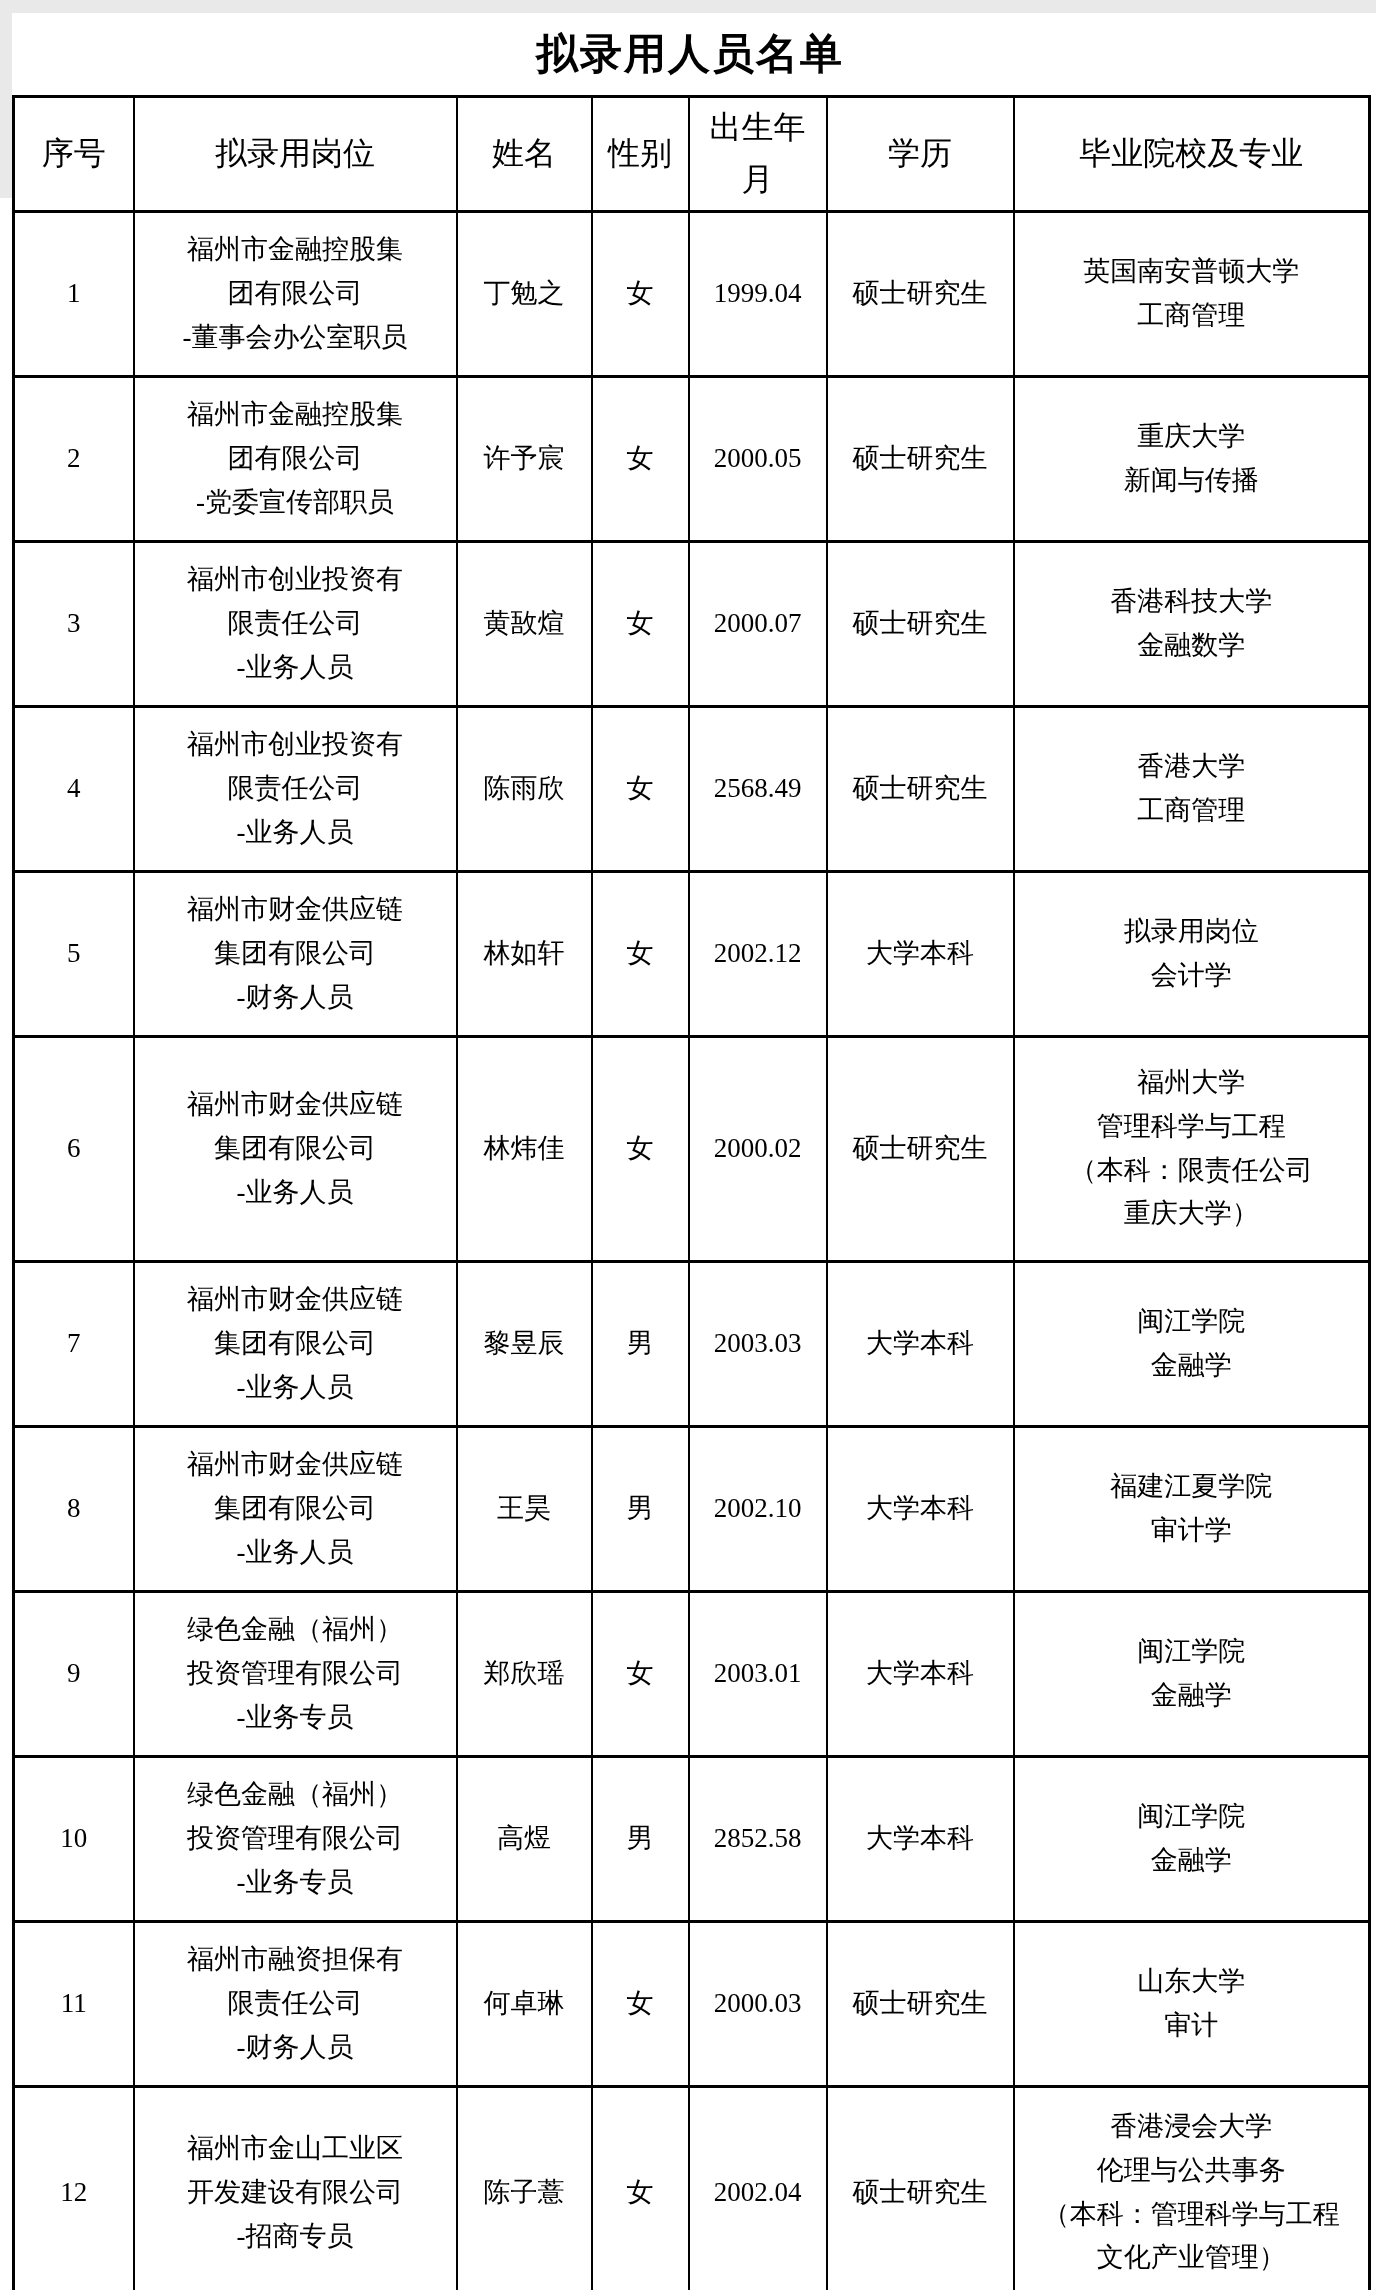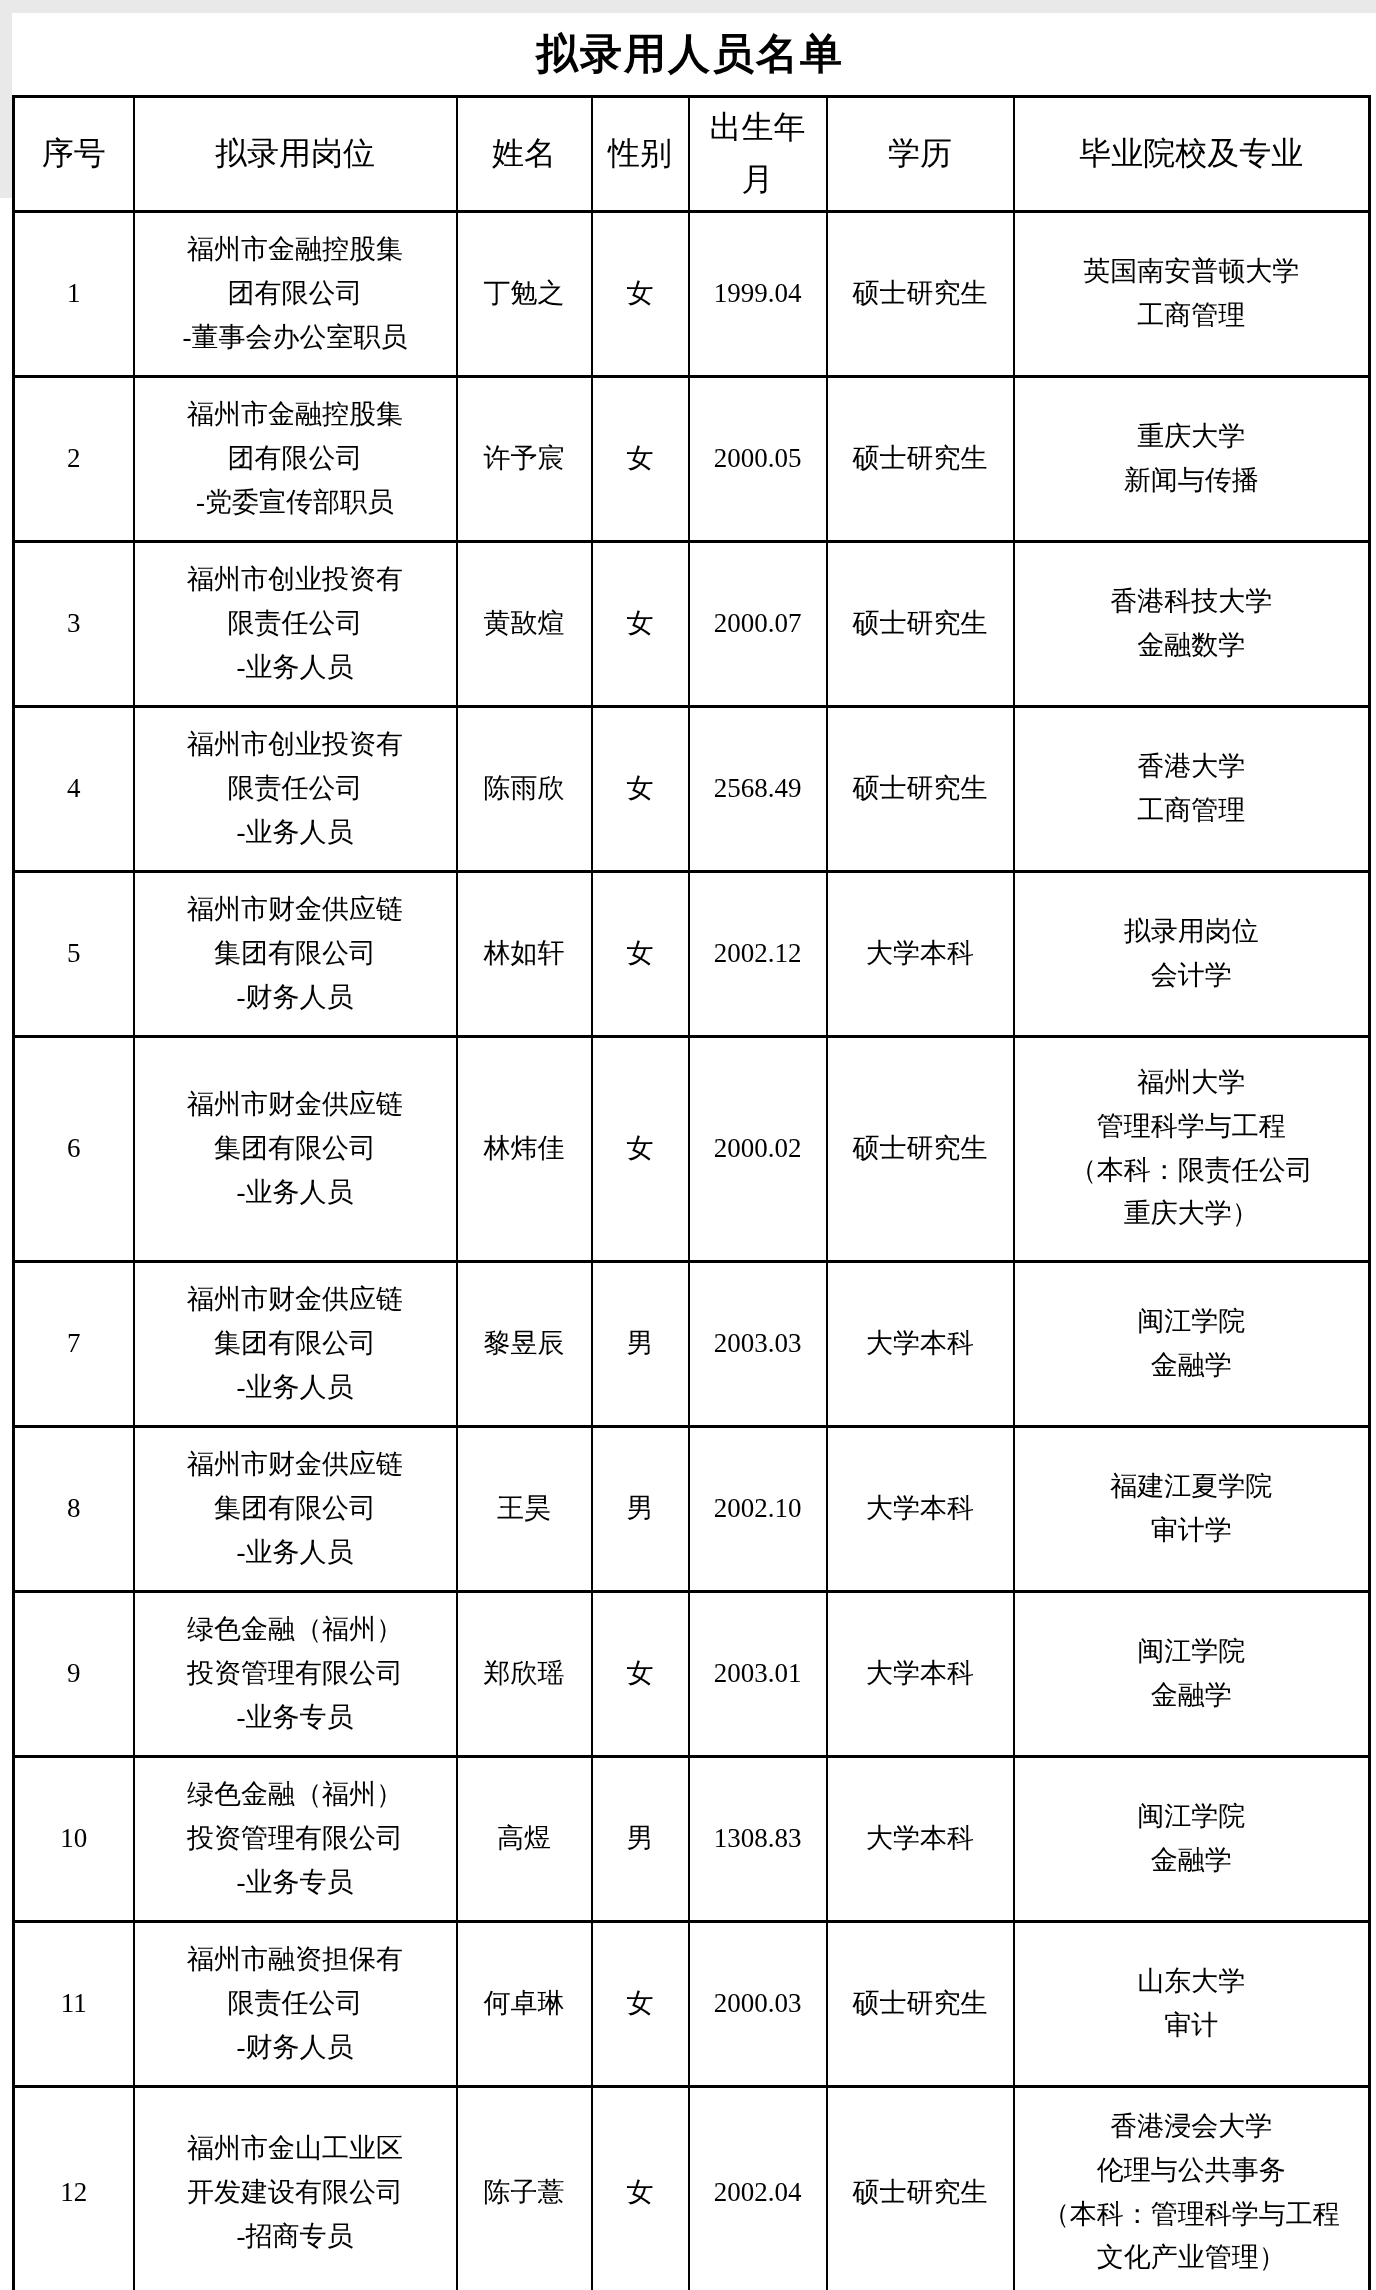--- a/index.html
+++ b/index.html
@@ -266,21 +266,21 @@
 
   <tr>
     <td>10</td>
     <td>
           <div class="line">绿色金融（福州）</div>
           <div class="line">投资管理有限公司</div>
           <div class="line">-业务专员</div>
         </td>
     <td>高煜</td>
     <td>男</td>
-    <td>1308.83</td>
+    <td>2852.58</td>
     <td>大学本科</td>
     <td>
           <div class="line">闽江学院</div>
           <div class="line">金融学</div>
         </td>
   </tr>
 
   <tr>
     <td>11</td>
     <td>

